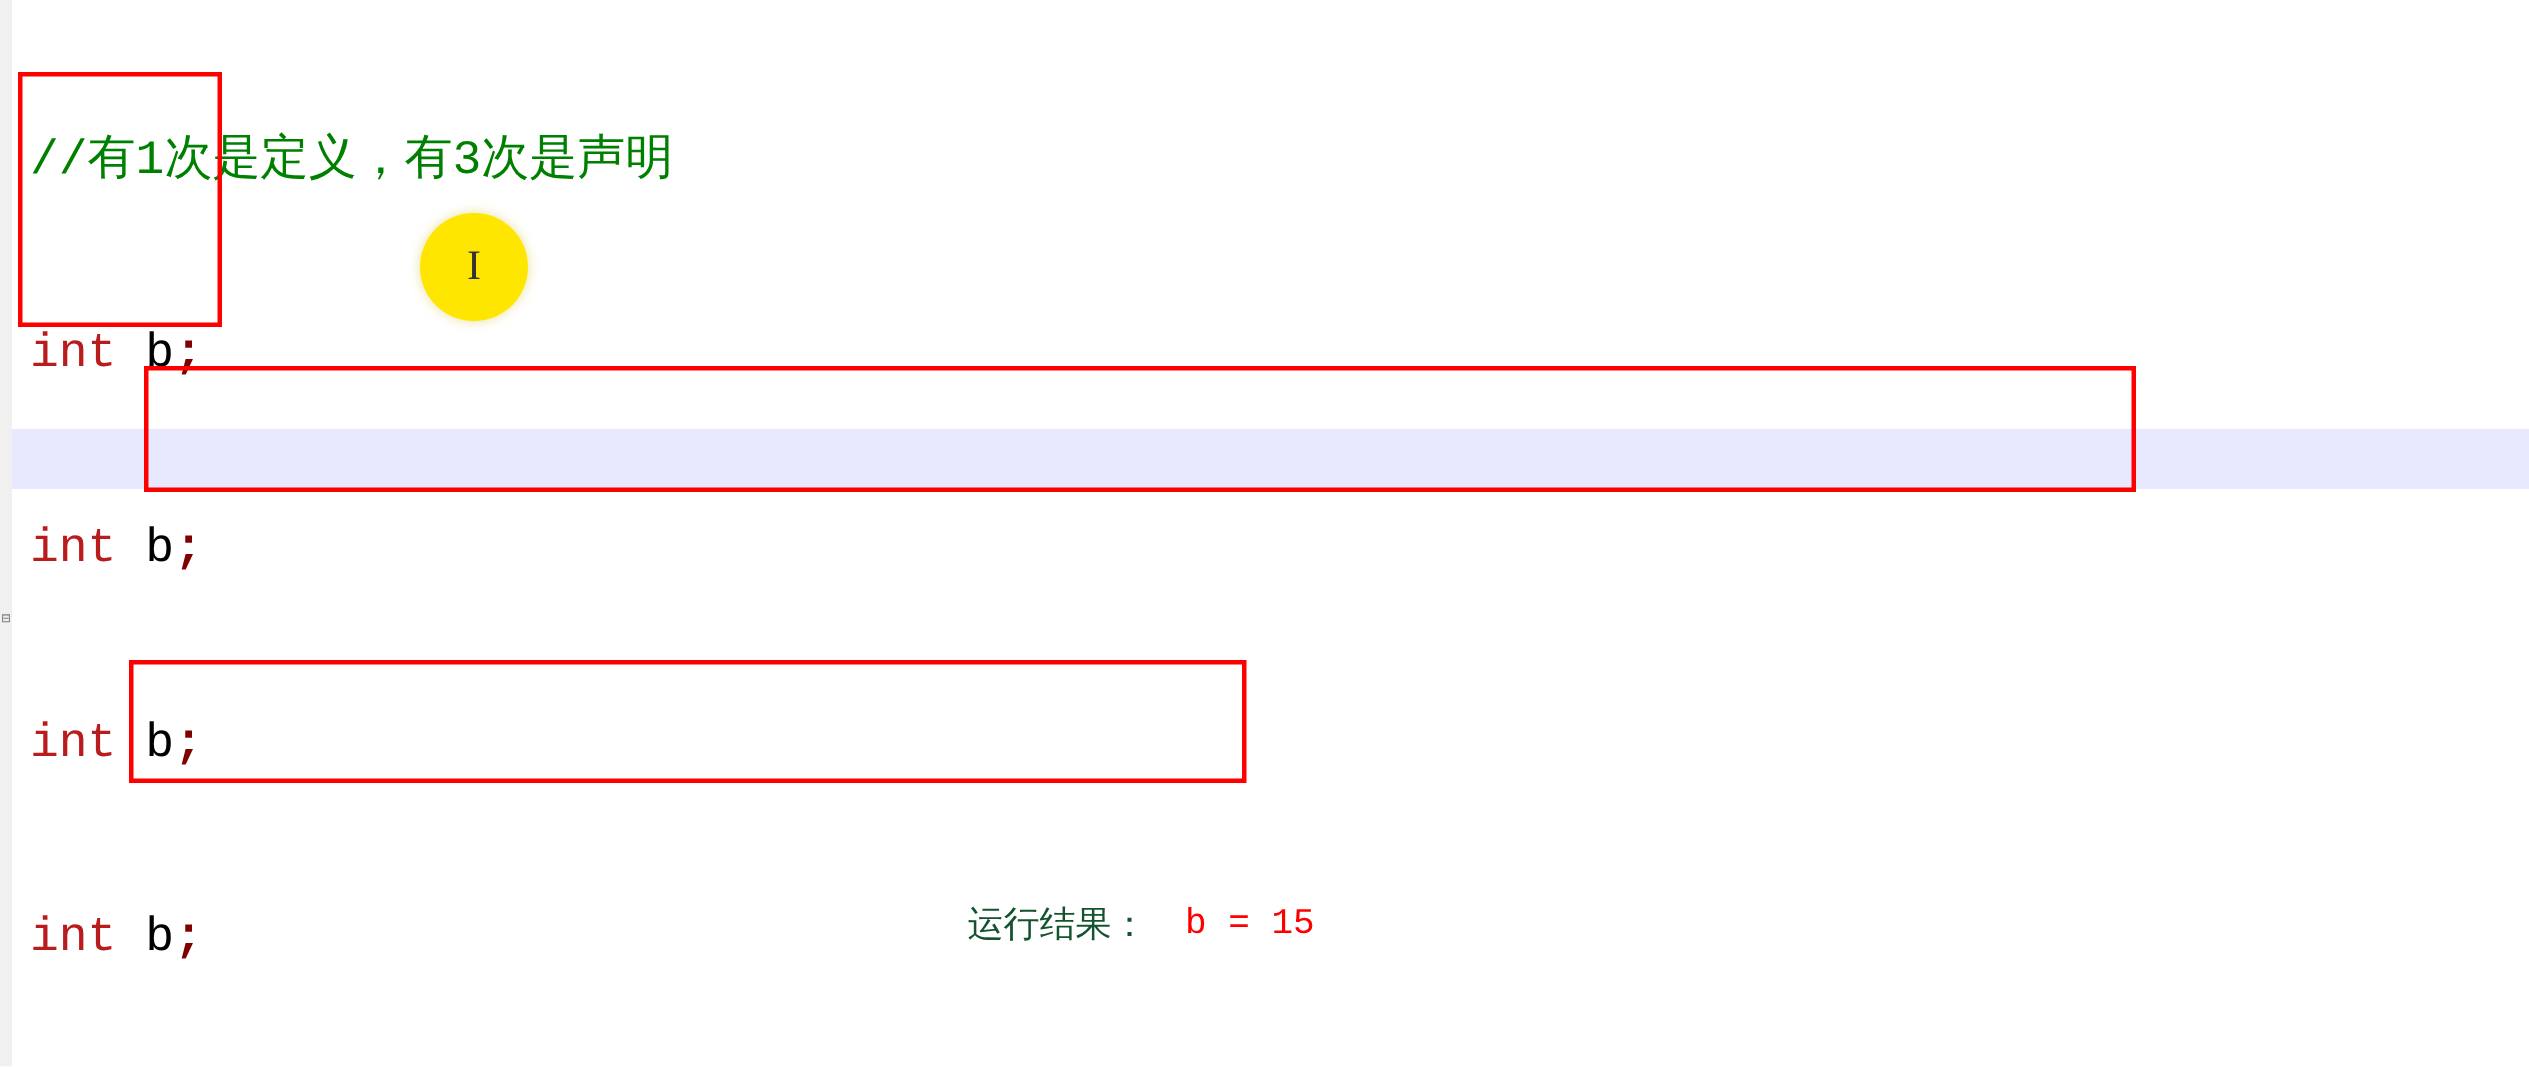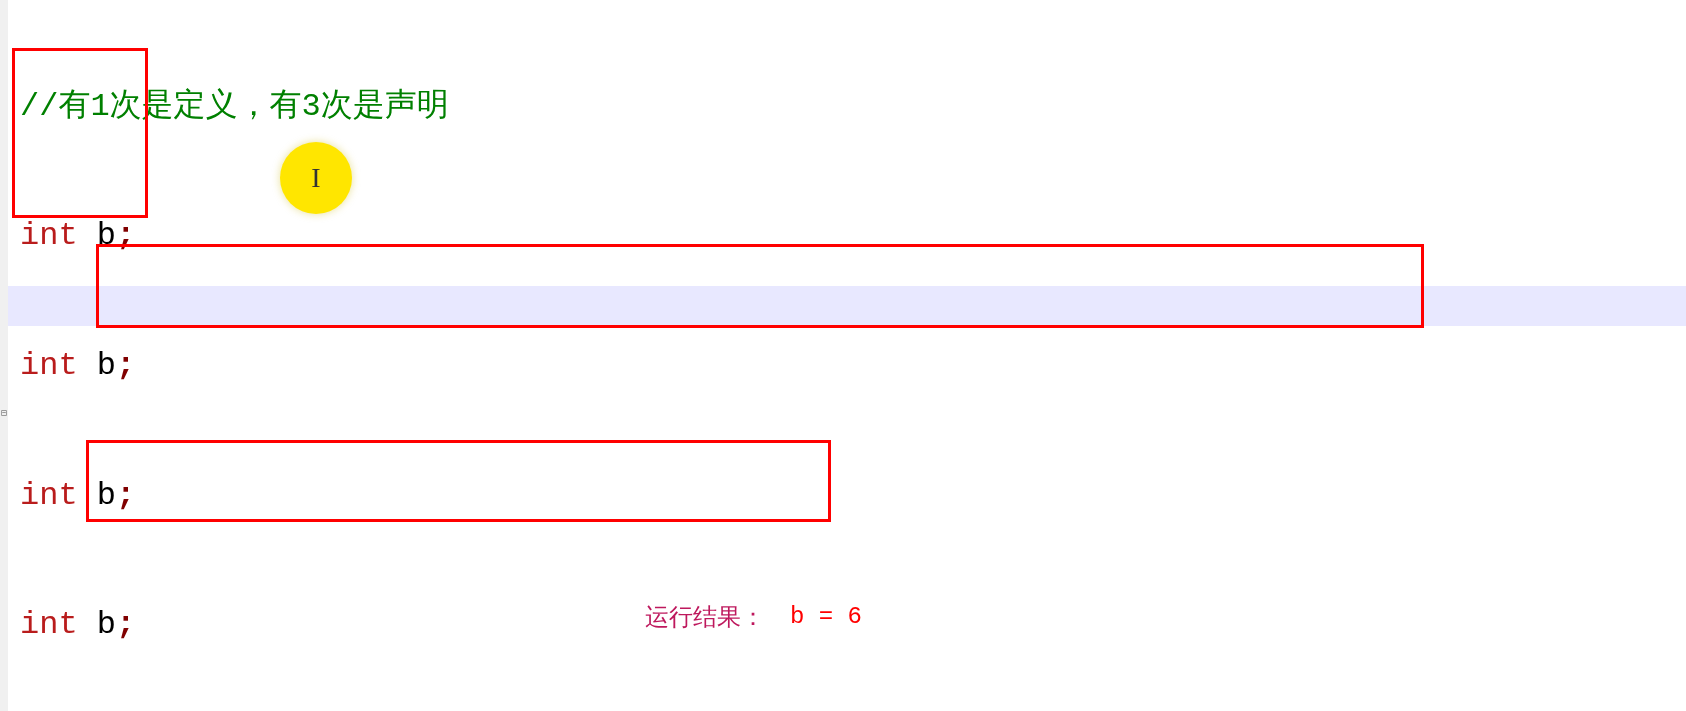--- a/index.html
+++ b/index.html
@@ -95,21 +95,21 @@
       align-items: center;
       justify-content: center;
       font-family: serif;
       font-size: 28px;
       color: #333;
     }
     .result-label {
       position: absolute;
       left: 645px;
       top: 600px;
-      color: #be185d;
+      color: #14532d;
       font-size: 24px;
       font-family: "Microsoft YaHei", sans-serif;
     }
     .result-value {
       position: absolute;
       left: 790px;
       top: 600px;
       color: #ff0000;
       font-size: 24px;
       font-family: "Courier New", monospace;
@@ -143,13 +143,13 @@
 
 <div class="box1"></div>
 <div class="box2"></div>
 <div class="box3"></div>
 
 <div class="cursor-highlight">
     <span>I</span>
   </div>
 
 <div class="result-label">运行结果：</div>
-<div class="result-value">b = 6</div>
+<div class="result-value">b = 15</div>
 
 </body></html>

